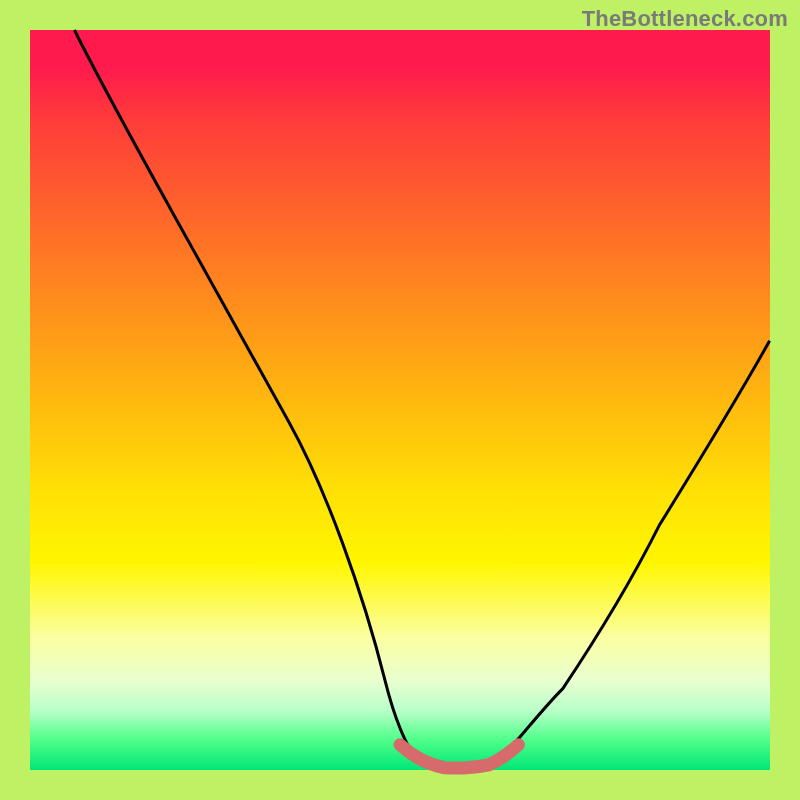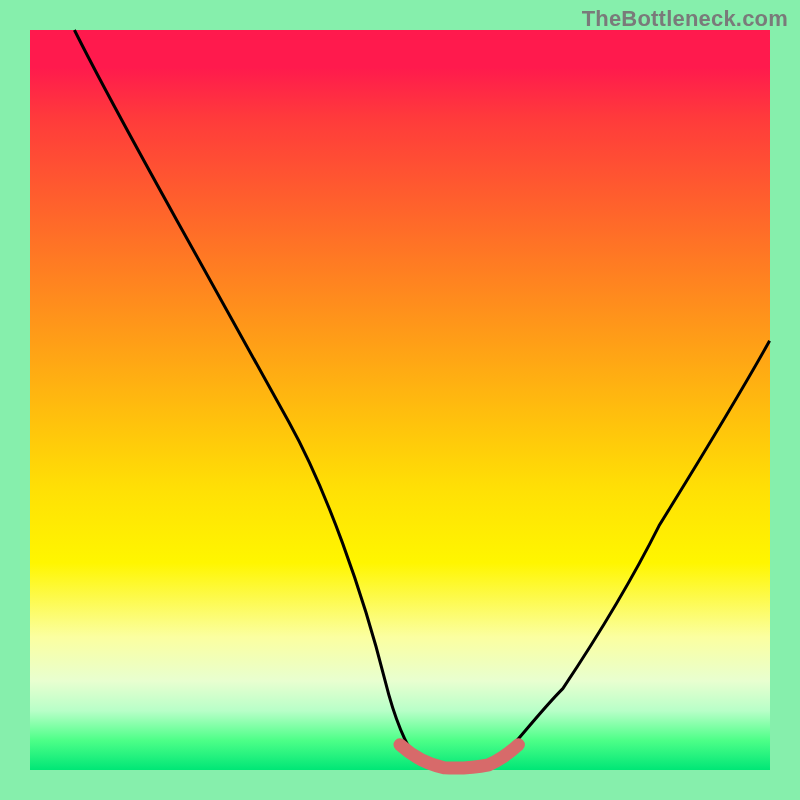--- a/index.html
+++ b/index.html
@@ -1,21 +1,21 @@
 <!DOCTYPE html>
 <html><head>
 <meta charset="utf-8">
 <style>
   * { margin: 0; padding: 0; box-sizing: border-box; }
   html, body { width: 800px; height: 800px; overflow: hidden; }
   .canvas {
     position: relative;
     width: 800px;
     height: 800px;
-    background: #86efac;
+    background: #bef264;
   }
   .plot-area {
     position: absolute;
     left: 30px;
     top: 30px;
     width: 740px;
     height: 740px;
     background: linear-gradient(
       to bottom,
       #ff1a4d 0%,

